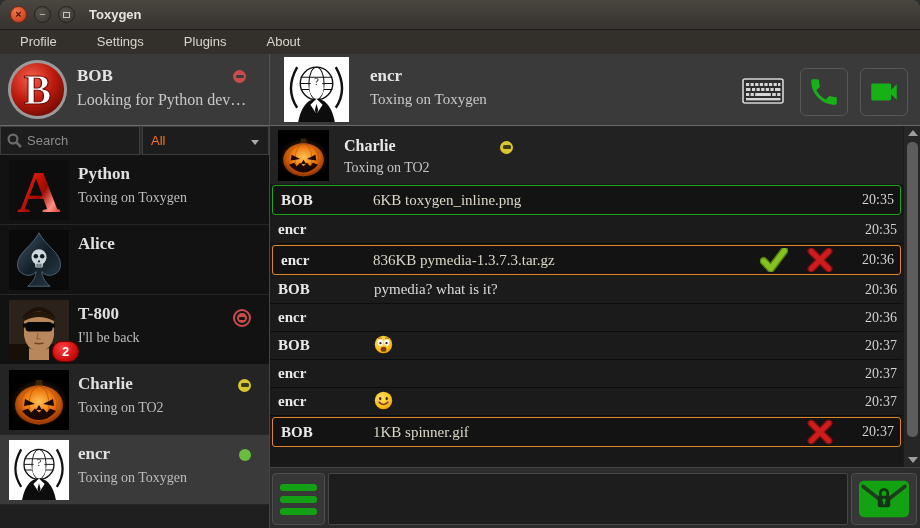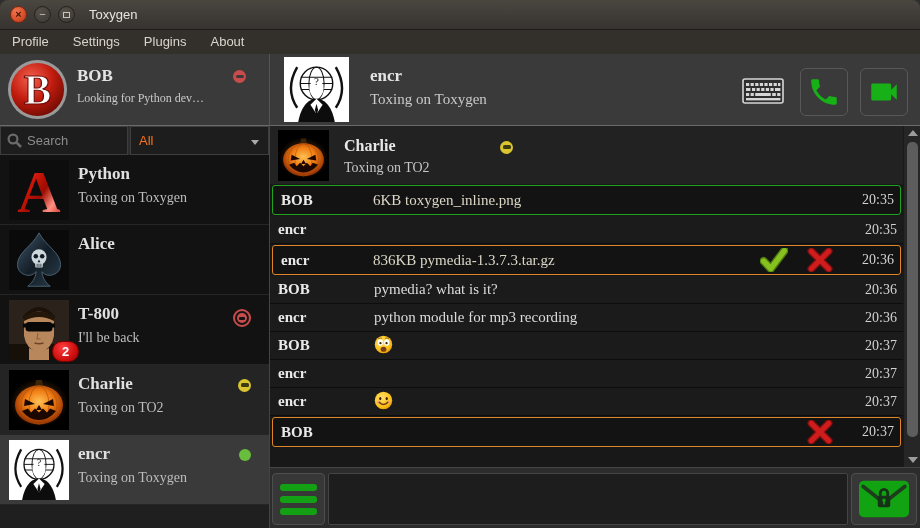--- a/index.html
+++ b/index.html
@@ -11,38 +11,38 @@
   .titlebar { position:absolute; left:0; top:0; width:920px; height:30px;
     background:linear-gradient(#4a4640,#363330); border-bottom:1px solid #1f1d1a;
     border-radius:8px 8px 0 0; display:flex; align-items:center; }
   .winbtn { width:17px; height:17px; border-radius:50%; margin-left:7px; display:flex;
     align-items:center; justify-content:center; font-size:11px; line-height:1; cursor:default; }
   .winbtn.close { background:radial-gradient(circle at 35% 30%, #f0774f, #d9512c 55%, #a93415);
     border:1px solid #7e2610; color:#4a1405; font-weight:bold; margin-left:10px; }
   .winbtn.min,.winbtn.max { background:radial-gradient(circle at 35% 30%, #55504a, #3a3732);
     border:1px solid #24211d; color:#c9c4bc; }
   .winbtn.max i { display:block; width:7px; height:6px; border:1.5px solid #c9c4bc; }
-  .win-title { color:#e7e3dc; font-weight:normal; font-size:13px; margin-left:14px; }
+  .win-title { color:#e7e3dc; font-weight:bold; font-size:13px; margin-left:14px; }
 
   
   .menubar { position:absolute; left:0; top:30px; width:920px; height:24px;
     background:#33302c; display:flex; align-items:center; }
-  .menu-item { color:#d9d5cd; font-size:13px; padding:0 12px; height:24px; line-height:24px; cursor:default; }
+  .menu-item { color:#d9d5cd; font-size:13px; padding:0 20px; height:24px; line-height:24px; cursor:default; }
 
   
   .self-panel { position:absolute; left:0; top:54px; width:270px; height:72px;
     background:#3a3a3a; border-bottom:1px solid #6b6b6b; border-right:1px solid #555; }
   .friend-panel { position:absolute; left:270px; top:54px; width:650px; height:72px;
     background:#3a3a3a; border-bottom:1px solid #6b6b6b; }
   .avatar { display:block; overflow:hidden; }
   .avatar svg { display:block; width:100%; height:100%; }
   .self-avatar { position:absolute; left:6px; top:4px; width:63px; height:63px; }
   .friend-avatar { position:absolute; left:14px; top:3px; width:65px; height:65px; }
   .self-name { position:absolute; left:77px; top:12px; font-size:17px; font-weight:bold; color:#e3e3e3; }
-  .self-msg  { position:absolute; left:77px; top:37px; font-size:12px; color:#c9c9c9; }
+  .self-msg  { position:absolute; left:77px; top:37px; font-size:16px; color:#c9c9c9; }
   .self-status { position:absolute; left:233px; top:15px; }
   .fr-name { position:absolute; left:100px; top:12px; font-size:17px; font-weight:bold; color:#e3e3e3; }
   .fr-msg  { position:absolute; left:100px; top:37px; font-size:15px; color:#c9c9c9; }
   .kbd-icon { position:absolute; left:472px; top:24px; width:42px; height:26px; }
   .call-btn { position:absolute; top:14px; width:48px; height:48px; background:#3a3a3a;
     border:1px solid #585858; border-radius:6px; display:flex; align-items:center; justify-content:center; }
   .call-btn.audio { left:530px; } .call-btn.video { left:590px; }
   .call-btn svg { width:34px; height:34px; }
 
   
@@ -52,21 +52,21 @@
   .st-busy-ring { width:18px; height:18px; border:2px solid #c94c4c; background:#141414; }
   .st-busy-ring::before { content:''; position:absolute; left:2px; top:2px; right:2px; bottom:2px; background:#c94c4c; border-radius:50%; }
   .st-busy-ring::after { content:''; position:absolute; left:4px; top:6px; width:6px; height:2.5px; background:#141414; z-index:1; border-radius:1px; }
   .st-away { width:13px; height:13px; background:#d9c52f; }
   .st-away::after { content:''; position:absolute; left:2.5px; top:4px; width:8px; height:3.5px; background:#3c3a10; border-radius:1.5px; }
   .st-online { width:12px; height:12px; background:#69bd3d; }
 
   
   .search-row { position:absolute; left:0; top:126px; width:270px; height:29px; background:#2d2d2d;
     border-right:1px solid #444; display:flex; }
-  .search-box { width:128px; height:29px; background:#1d1d1d; border:1px solid #3e3e3e;
+  .search-box { width:140px; height:29px; background:#1d1d1d; border:1px solid #3e3e3e;
     display:flex; align-items:center; }
   .search-box svg { width:17px; height:17px; margin:0 4px 0 5px; flex:none; }
   .search-box input { flex:1; min-width:0; background:transparent; border:none; outline:none;
     color:#cfcfcf; font-size:13px; font-family:inherit; }
   .search-box input::placeholder { color:#8b8b8b; }
   .combo { flex:1; height:29px; background:#1d1d1d; border:1px solid #3e3e3e; margin-left:2px;
     display:flex; align-items:center; color:#f97316; font-size:13px; padding-left:8px; position:relative; }
   .combo .arr { position:absolute; right:9px; top:13px; width:0; height:0;
     border-left:4px solid transparent; border-right:4px solid transparent; border-top:5px solid #a9a9a9; }
 
@@ -441,21 +441,20 @@
   </div>
 
   <div class="msg-row">
     <span class="m-sender serif">BOB</span>
     <span class="m-text serif">pymedia? what is it?</span>
     <span class="m-time serif">20:36</span>
   </div>
 
   <div class="msg-row">
     <span class="m-sender serif">encr</span>
-    <span class="m-text serif">python module for mp3 recording</span>
     <span class="m-time serif">20:36</span>
   </div>
 
   <div class="msg-row">
     <span class="m-sender serif">BOB</span>
     <span class="m-text serif">
   <svg viewBox="0 0 20 20">
     <defs>
                 <radialGradient id="gEm1" cx="40%" cy="35%" r="70%">
       <stop offset="0" stop-color="#ffe06a"></stop>
@@ -498,20 +497,21 @@
     <circle cx="4.6" cy="11.6" r="1.7" fill="#f28db0" opacity="0.55"></circle>
     <circle cx="15.4" cy="11.6" r="1.7" fill="#f28db0" opacity="0.55"></circle>
     <path d="M5.6 12 Q10 16.6 14.4 12" fill="none" stroke="#7c3f12" stroke-width="1.6" stroke-linecap="round"></path>
   </svg>
 </span>
     <span class="m-time serif">20:37</span>
   </div>
 
   <div class="file-box pending">
     <span class="f-sender serif">BOB</span>
+    <span class="f-name serif">1KB spinner.gif</span>
     <span class="file-actions">
   <svg viewBox="0 0 22 22">
     <path d="M3 3 L19 19 M19 3 L3 19" stroke="#7e0f0f" stroke-width="7" stroke-linecap="round"></path>
     <path d="M3 3 L19 19 M19 3 L3 19" stroke="#cf1d1d" stroke-width="4.6" stroke-linecap="round"></path>
   </svg>
 </span>
     <span class="f-time serif">20:37</span>
   </div>
 </div>
     <div class="vscroll">

